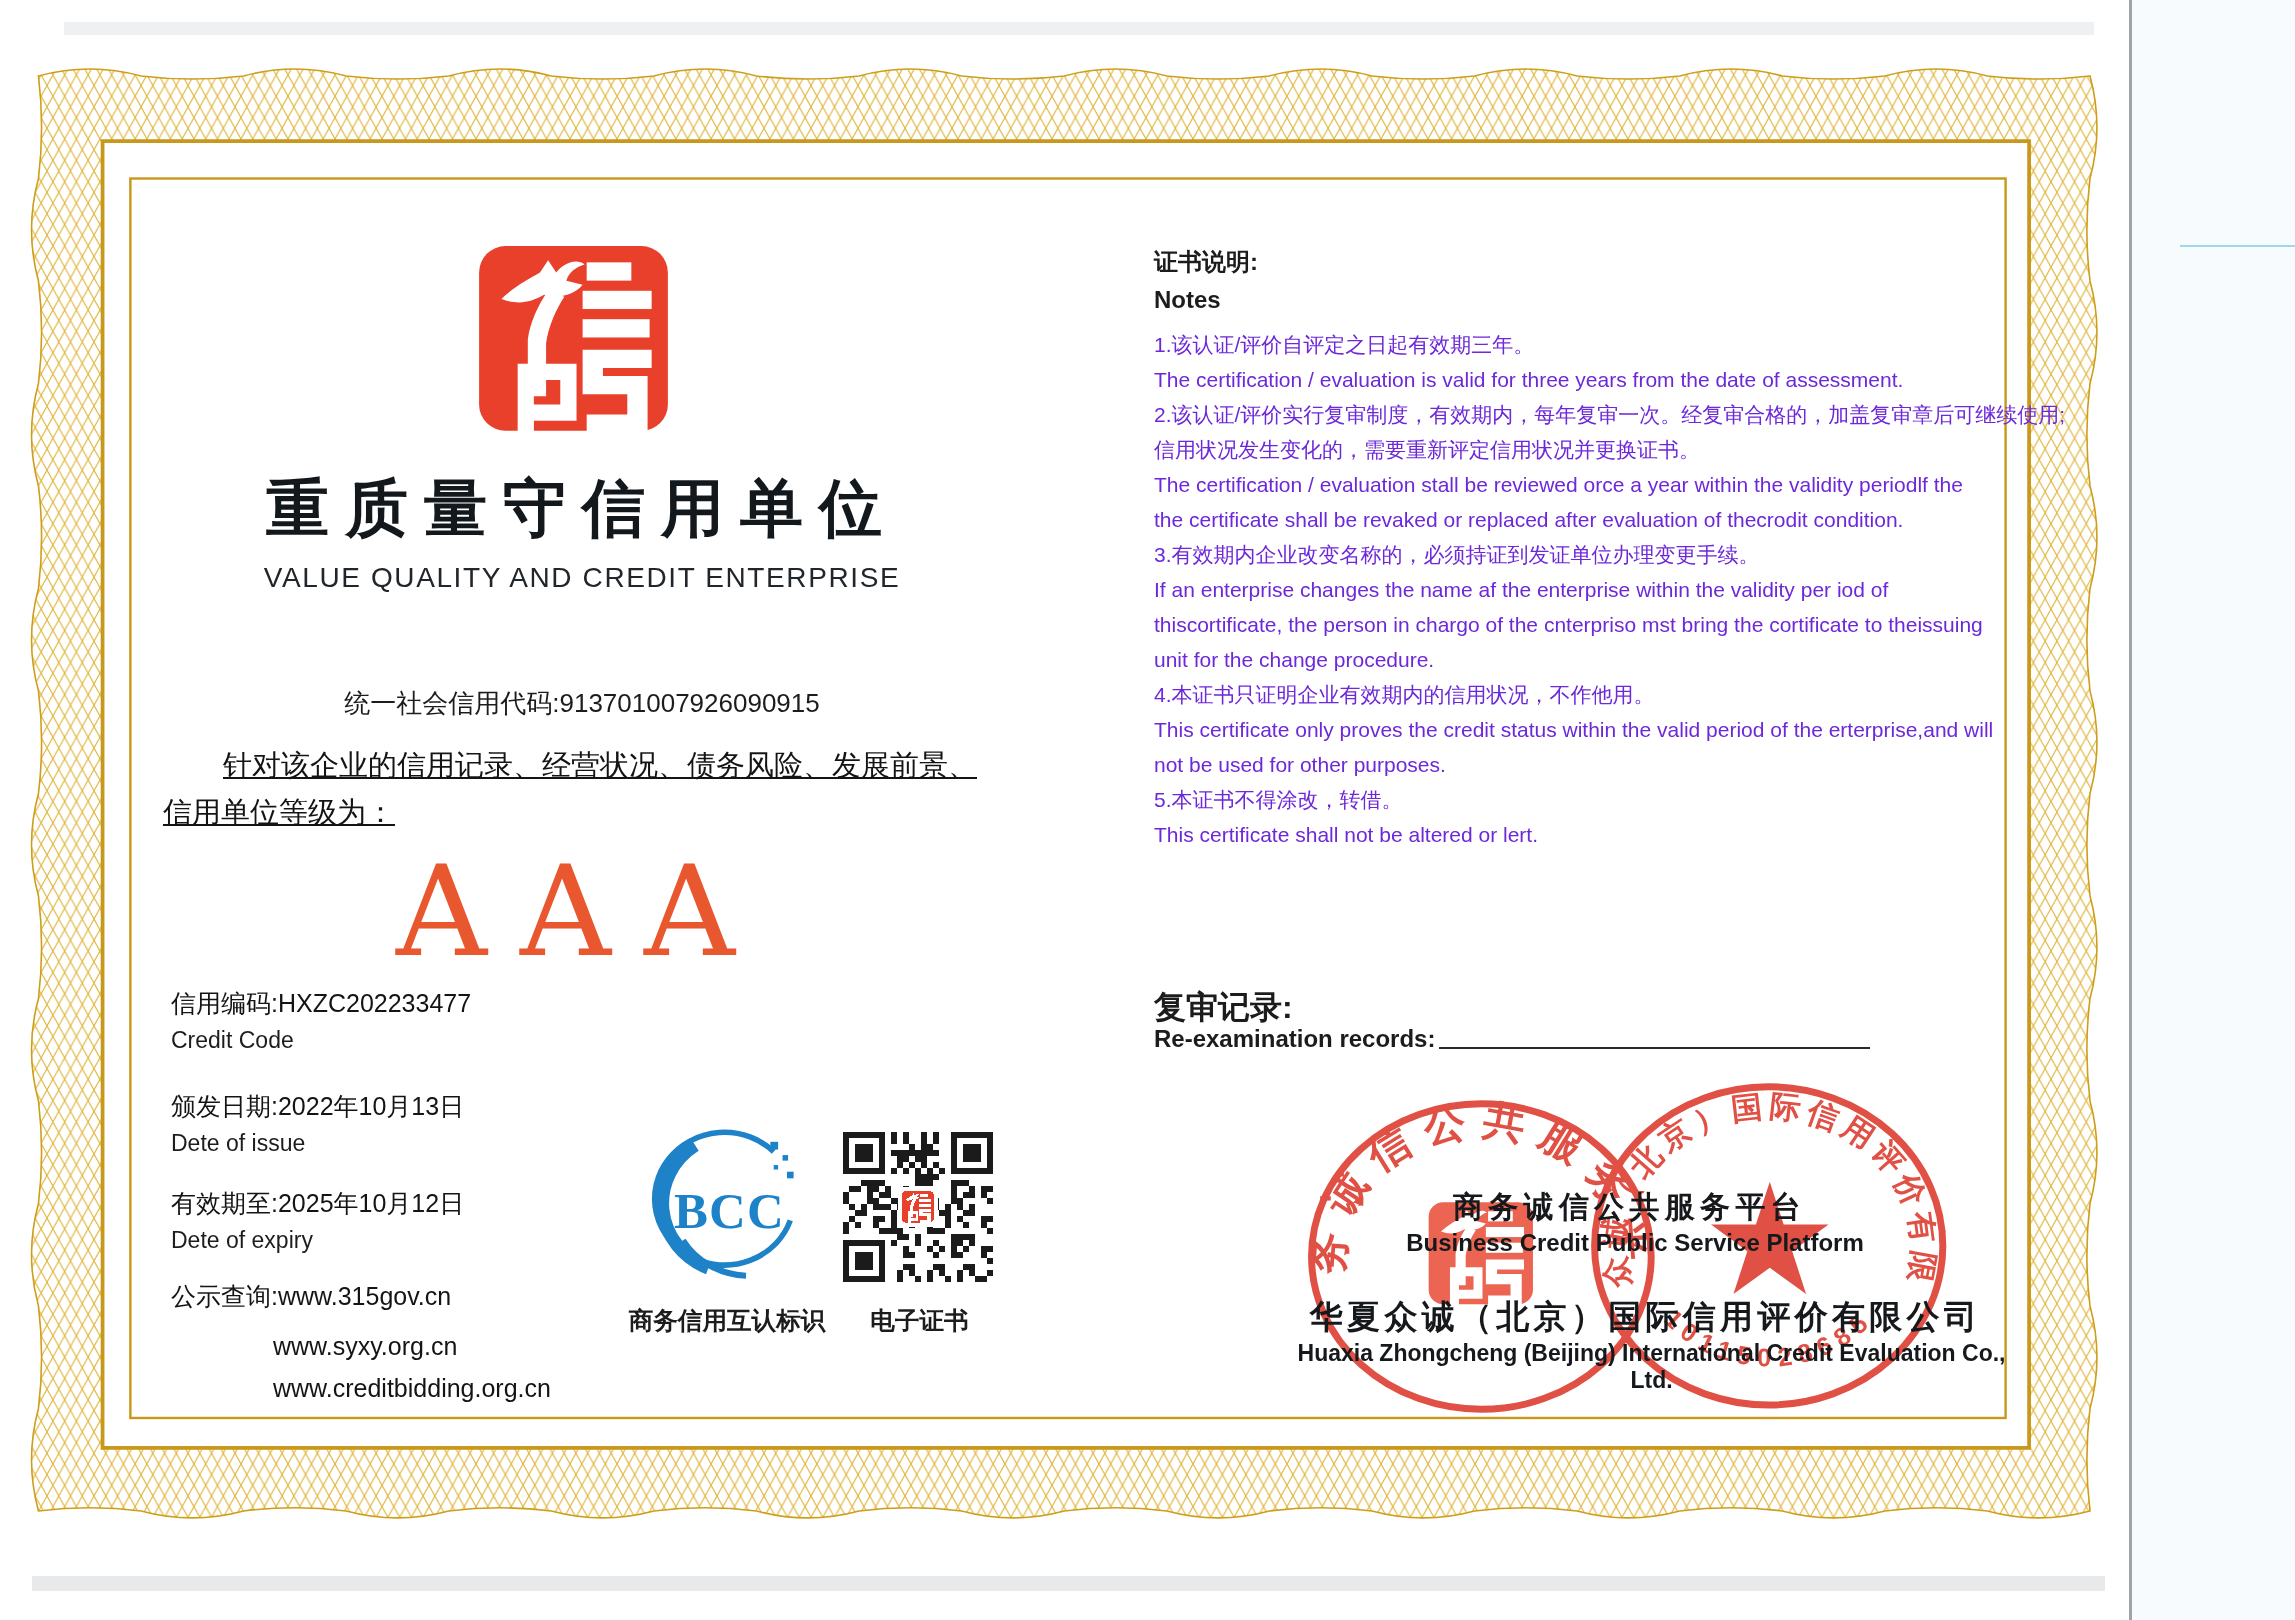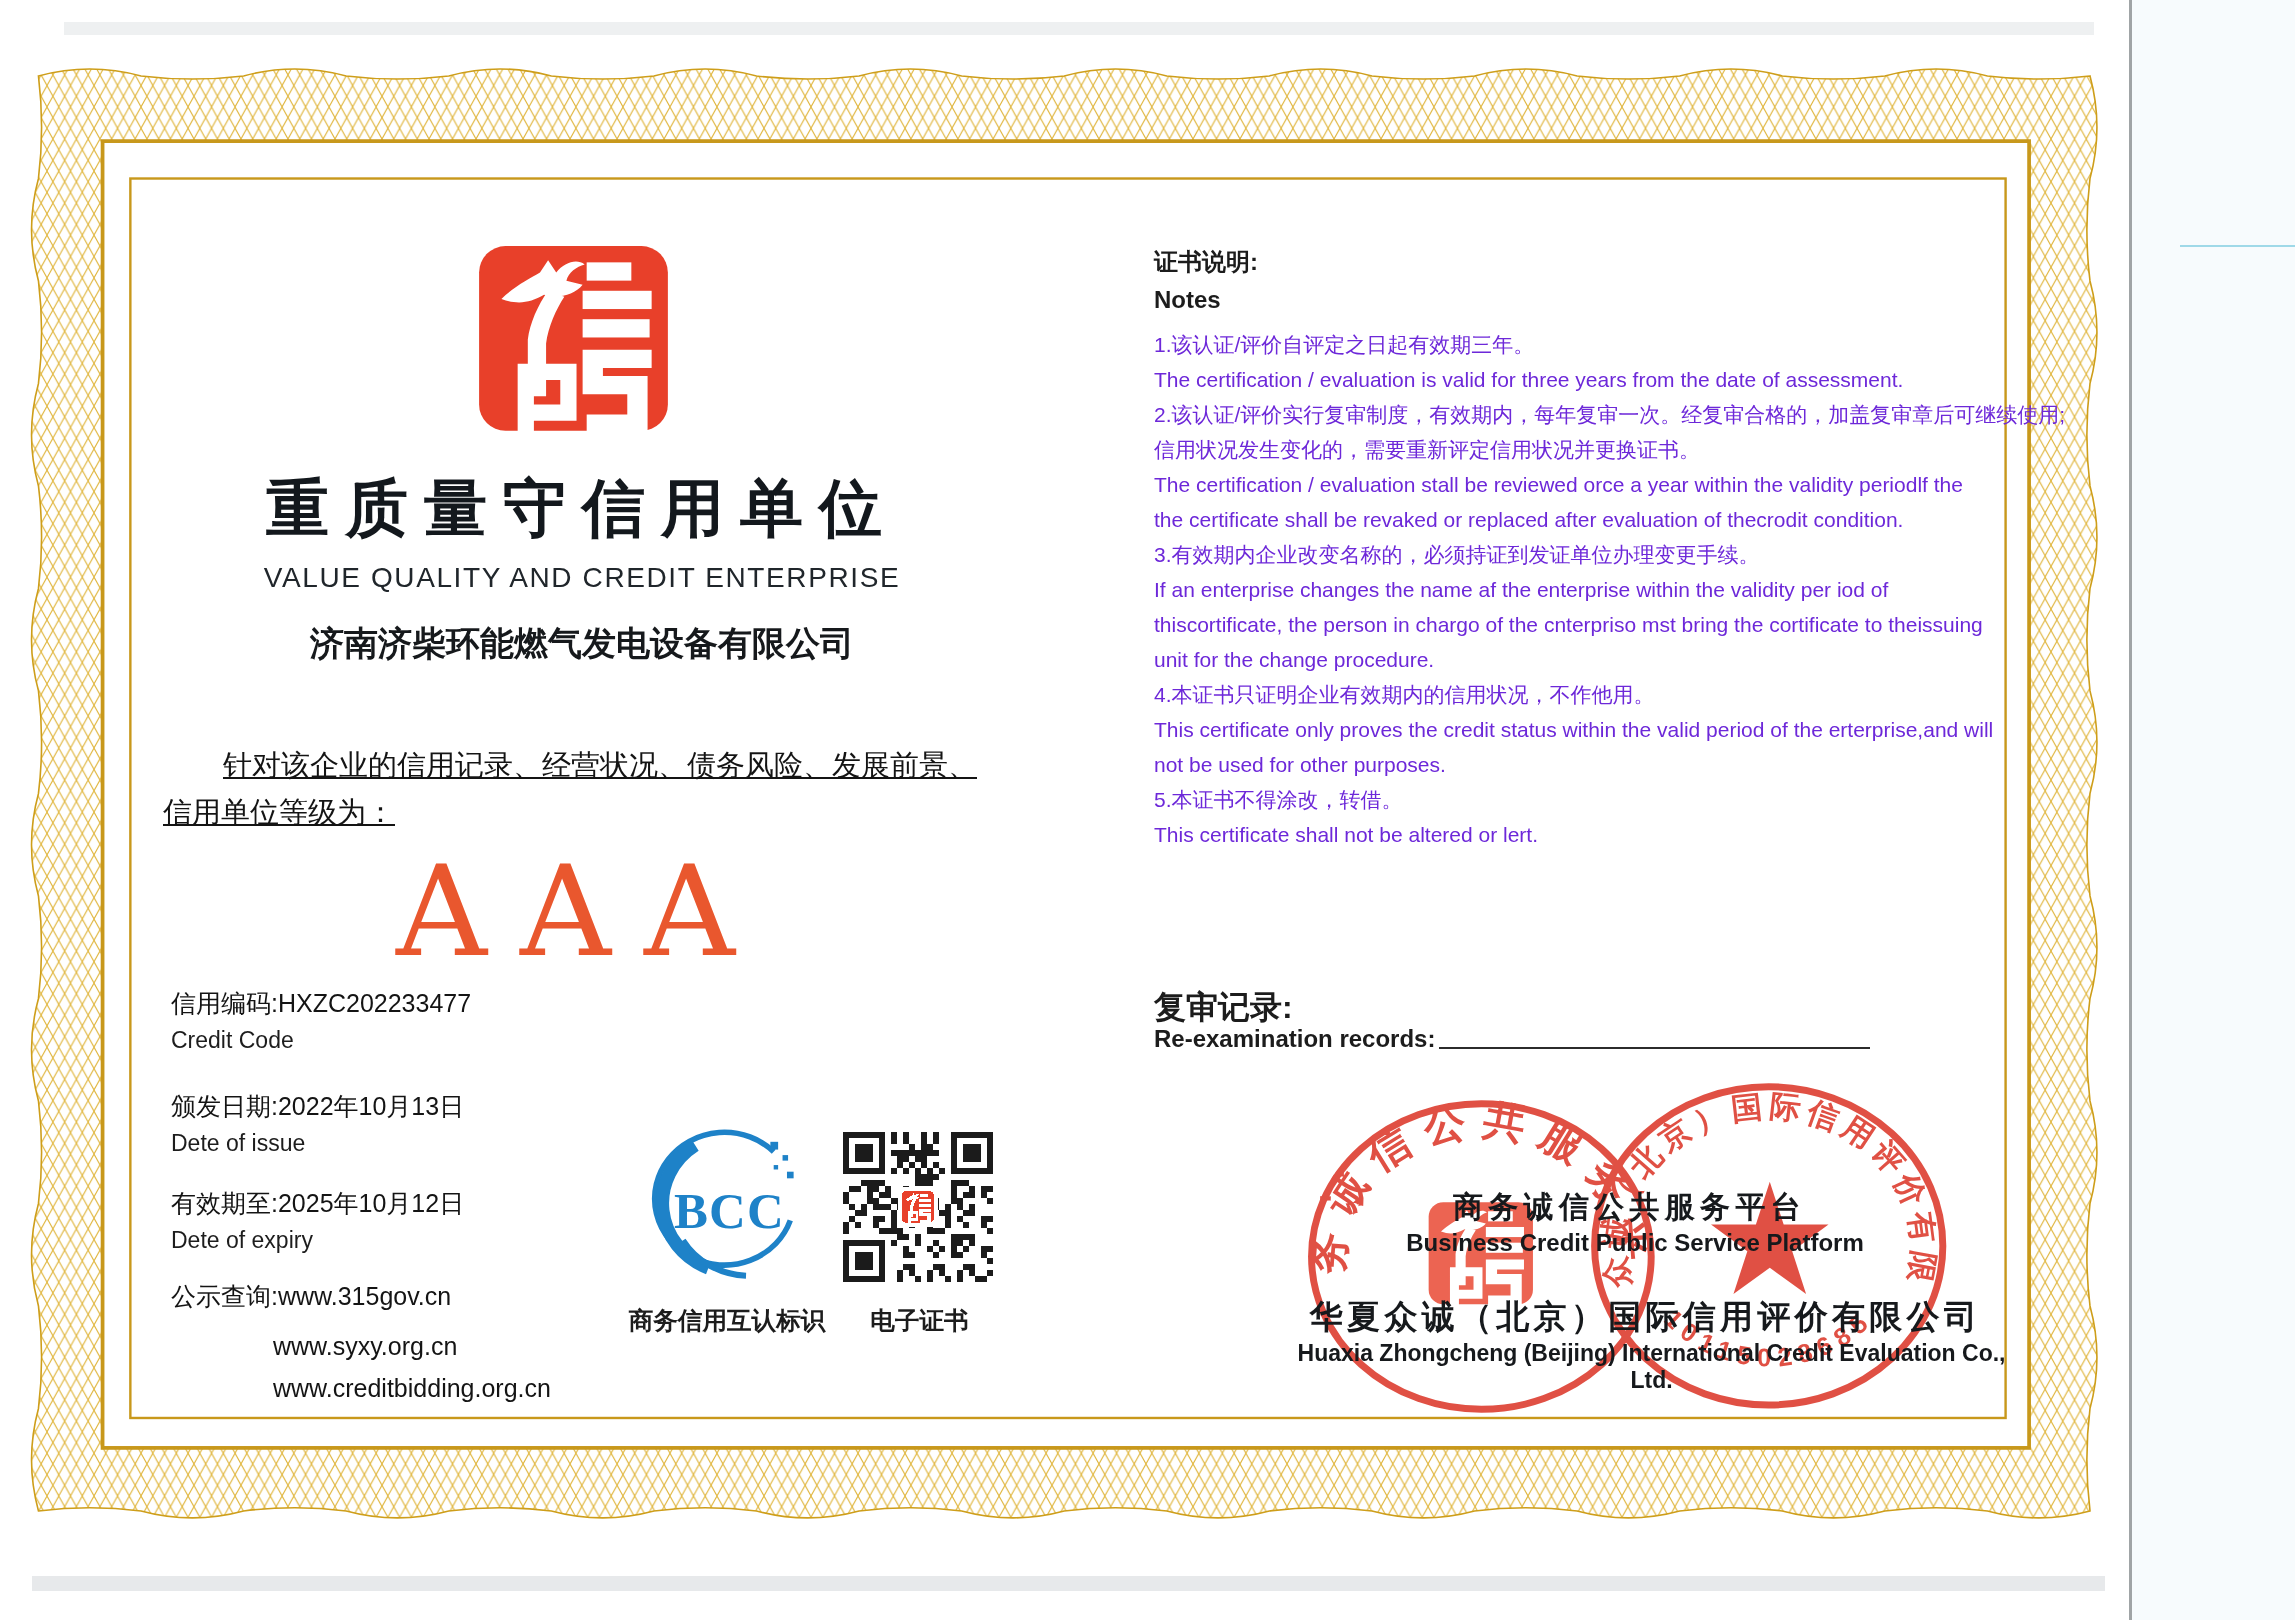--- a/index.html
+++ b/index.html
@@ -82,21 +82,21 @@
     <rect x="192" y="264" width="3606" height="2446" fill="none" stroke="#C8981B" stroke-width="7"></rect>
     <rect x="244" y="334" width="3510" height="2320" fill="none" stroke="#C8981B" stroke-width="4.5"></rect>
   </svg>
 
   <svg id="seal-logo" class="abs" viewBox="0 0 200 200">
     <use href="#seal"></use>
   </svg>
 
   <div id="title-cn" class="abs centered">重质量守信用单位</div>
   <div id="title-en" class="abs centered">VALUE QUALITY AND CREDIT ENTERPRISE</div>
-  <div id="company-name" class="abs centered">济南济柴环能燃气发电设备有限公司</div>
+  <div id="uscc" class="abs centered">统一社会信用代码:913701007926090915</div>
 
   <div id="statement" class="abs">
     <div class="indent">针对该企业的信用记录、经营状况、债务风险、发展前景、</div>
     <div>信用单位等级为：</div>
   </div>
 
   <div id="rating" class="abs centered">AAA</div>
 
   <div id="credit-code-cn" class="abs cn-line">信用编码:HXZC202233477</div>
   <div id="credit-code-en" class="abs en-line">Credit Code</div>

